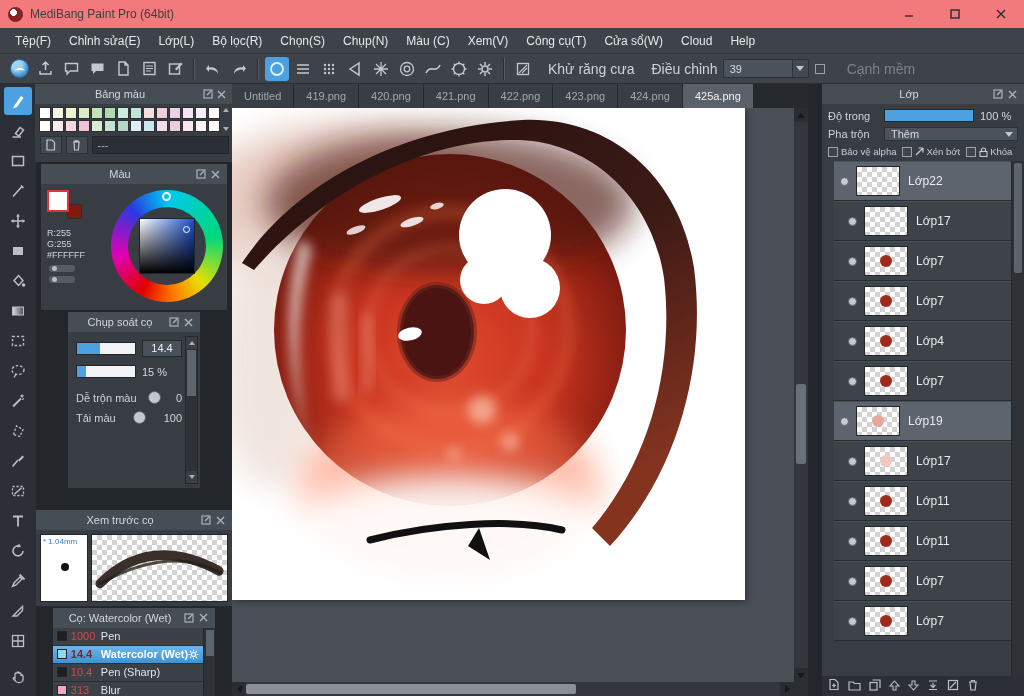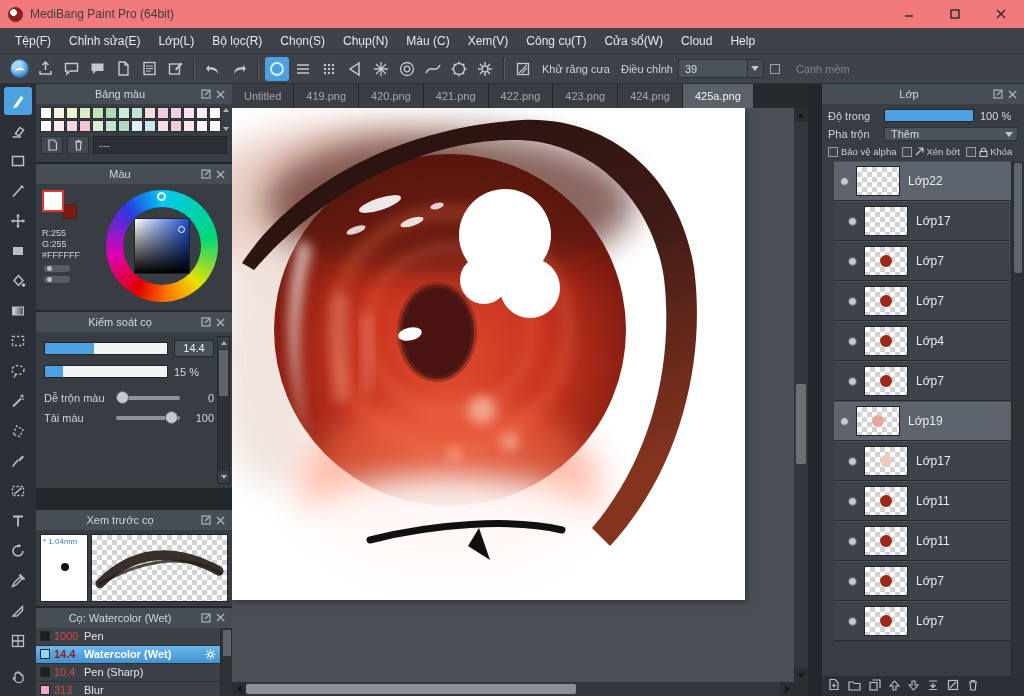--- a/index.html
+++ b/index.html
@@ -20,40 +20,40 @@
   .mitem { font-size:12px; color:#e6e8ea; padding:0 9px; line-height:26px; }
 
   
   .toolbar { height:30px; background:#3e434a; display:flex; align-items:center; padding:0 6px; border-bottom:1px solid #2b2e33; flex:0 0 auto; }
   .tbico { width:24px; height:24px; display:flex; align-items:center; justify-content:center; margin:0 1px; border-radius:3px; }
   .tbico svg { display:block; }
   .tbsep { width:2px; height:22px; margin:0 5px; border-left:1px solid #2c2f34; border-right:1px solid #565b62; }
   .tbico.selblue { background:#4da1e0; }
   .cloudico { width:19px; height:19px; border-radius:50%; background:radial-gradient(circle at 35% 30%, #9fd4f2 0 30%, #3d8fd2 70%); border:1px solid #2a6ea8; position:relative; }
   .cloudico::after { content:""; position:absolute; left:4px; top:8px; width:10px; height:4px; border-radius:50%; border-top:2px solid #fff; }
-  .tblabel { font-size:11px; color:#cfd3d7; margin:0 5px 0 6px; }
+  .tblabel { font-size:14px; color:#cfd3d7; margin:0 5px 0 12px; }
   .tblabel.muted { color:#7d838a; }
   .dropdown { width:86px; height:19px; background:#4a525b; border:1px solid #2d3136; display:flex; align-items:center; font-size:11px; color:#d8dbde; }
   .dropdown .dval { flex:1; padding-left:6px; }
   .dropdown .darr { width:16px; height:100%; background:#434a52; display:flex; align-items:center; justify-content:center; border-left:1px solid #2d3136; }
   .tri-down { width:0; height:0; border-left:4px solid transparent; border-right:4px solid transparent; border-top:5px solid #c3c7cb; }
   .cbx { width:10px; height:10px; border:1px solid #9aa0a7; background:#3f444b; display:inline-block; margin-right:4px; flex:0 0 auto; }
 
   
   .main { flex:1; display:flex; min-height:0; background:#23262a; }
 
   
   .toolstrip { width:36px; background:#2c3036; display:flex; flex-direction:column; align-items:center; padding-top:2px; flex:0 0 auto; }
   .tool { width:28px; height:28px; margin:1px 0; display:flex; align-items:center; justify-content:center; border-radius:3px; }
   .tool svg { display:block; }
   .tool.selected { background:#4da1e0; }
   .tool.hand { margin-top:auto; margin-bottom:4px; }
 
   
-  .left-panels { width:196px; display:flex; flex-direction:column; flex:0 0 auto; }
+  .left-panels { width:196px; display:flex; flex-direction:column; flex:0 0 auto;align-items:center; }
   .panel { background:#383d44; margin-bottom:2px; display:flex; flex-direction:column; }
   .phead { height:20px; background:#474d55; display:flex; align-items:center; padding:0 5px; flex:0 0 auto; }
   .ptitle { font-size:11px; color:#d3d6da; flex:1; text-align:center; }
   .phico { width:14px; height:14px; display:flex; align-items:center; justify-content:center; }
 
   
   .swatchwrap { display:flex; padding:3px 2px 1px 4px; }
   .swgrid { display:grid; grid-template-columns:repeat(14,12px); grid-auto-rows:12px; gap:1px; }
   .sw { width:12px; height:12px; border:1px solid #2b2e33; }
   .swspin { width:12px; display:flex; flex-direction:column; justify-content:space-between; align-items:center; padding:1px 0; }
@@ -555,21 +555,21 @@
             <span class="ringhole"></span>
             <span class="svbox"></span>
             <span class="huedot"></span>
             <span class="svdot"></span>
           </div>
         </div>
       </div>
 
       <div class="panel" style="flex:0 0 176px;">
         <div class="phead">
-          <span class="ptitle">Kiểm soát cọ</span>
+          <span class="ptitle">Chụp soát cọ</span>
           <span class="phico">
               <svg width="10" height="10">
                 <rect x="1" y="1" width="8" height="8" fill="none" stroke="#aeb3b8" stroke-width="1.2"></rect>
                 <path d="M4 6 L8 2" stroke="#aeb3b8" stroke-width="1.2"></path>
               </svg>
             </span>
           <span class="phico">
               <svg width="9" height="9">
                 <path d="M1 1 L8 8 M8 1 L1 8" stroke="#aeb3b8" stroke-width="1.4"></path>
               </svg>

